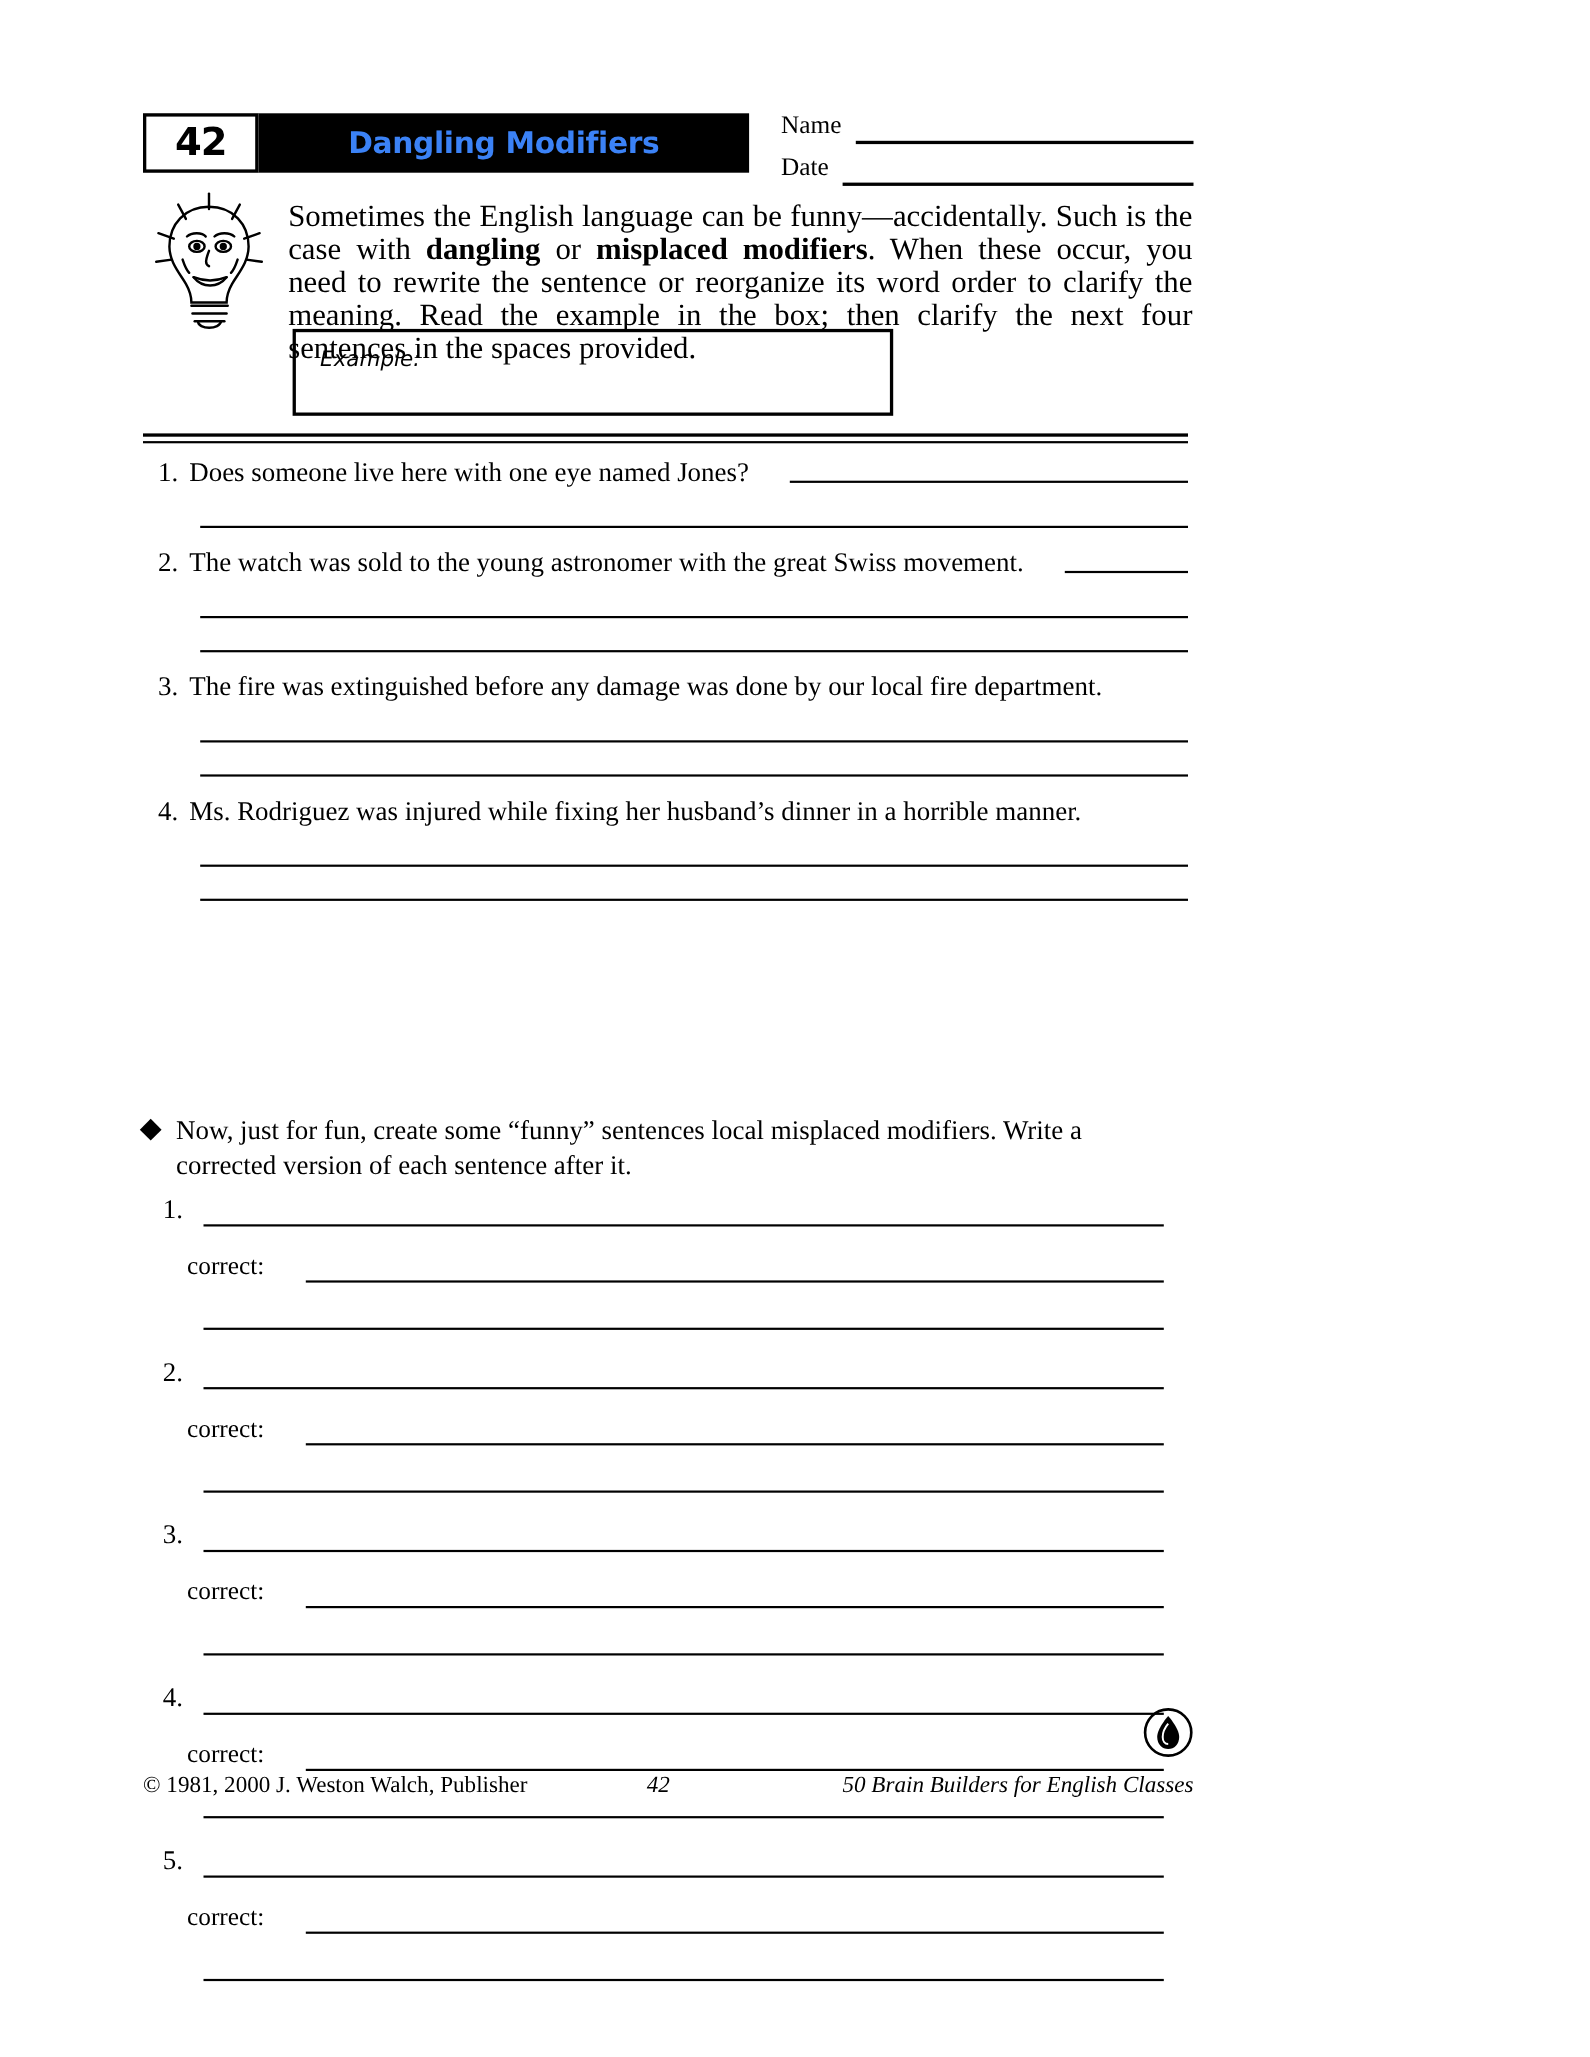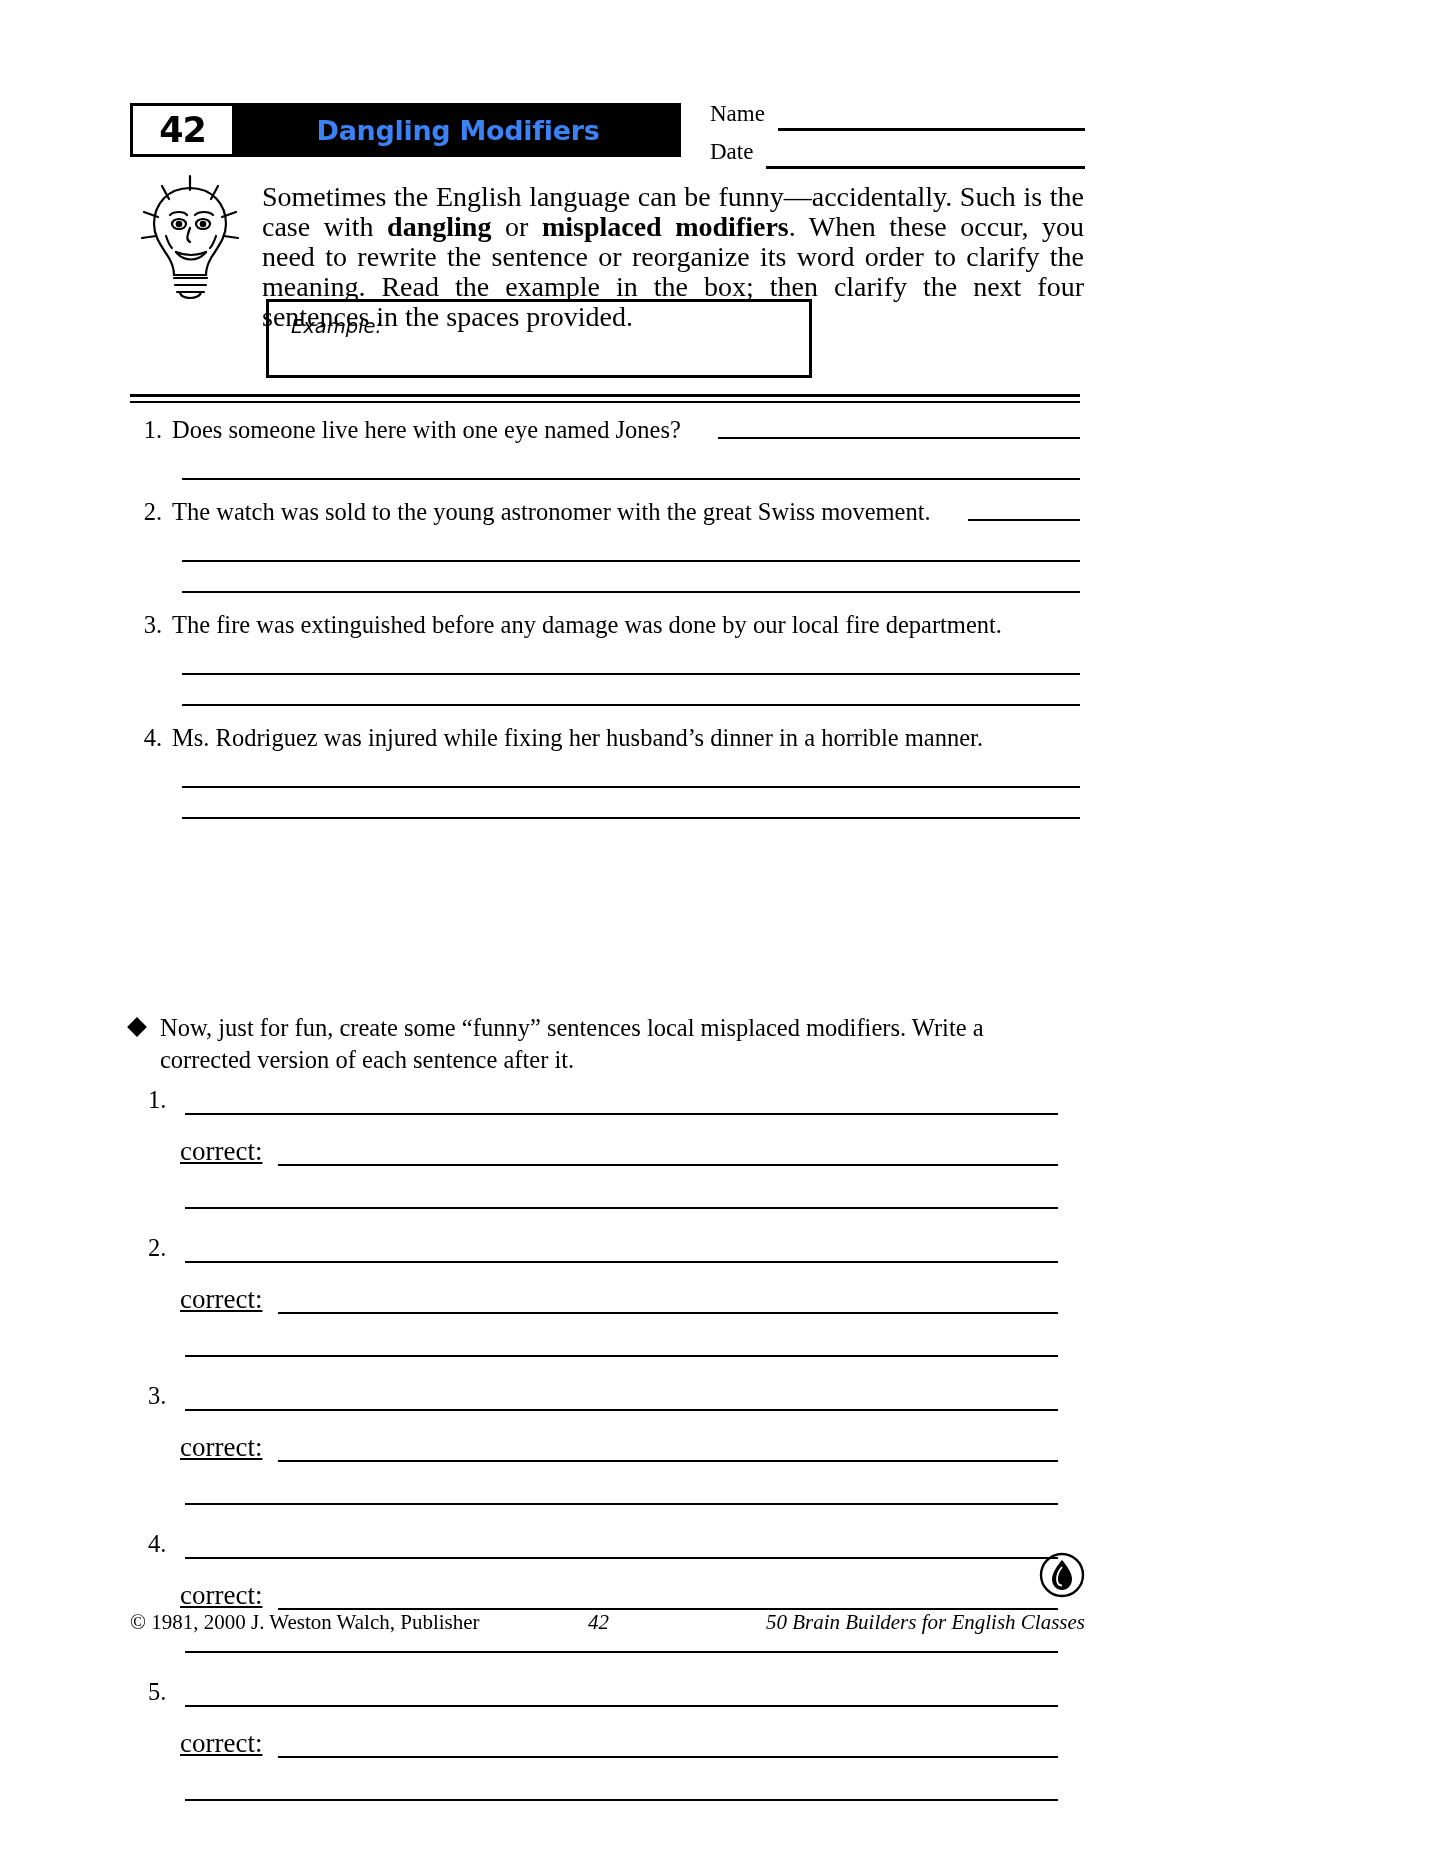--- a/index.html
+++ b/index.html
@@ -246,25 +246,24 @@
   .fun-rule-main {
     position: absolute;
     left: 55px;
     right: 22px;
     top: 28px;
     border-bottom: 2px solid #000;
     height: 0;
   }
   .correct-label {
     position: absolute;
-    left: 50px;
+    left: 40px;
     top: 0;
-    font-size: 27px;
+    font-size: 23px;
     line-height: 30px;
-    text-decoration: underline;
   }
   .fun-rule-correct {
     position: absolute;
     left: 148px;
     right: 22px;
     top: 28px;
     border-bottom: 2px solid #000;
     height: 0;
   }
   .fun-rule-extra {

